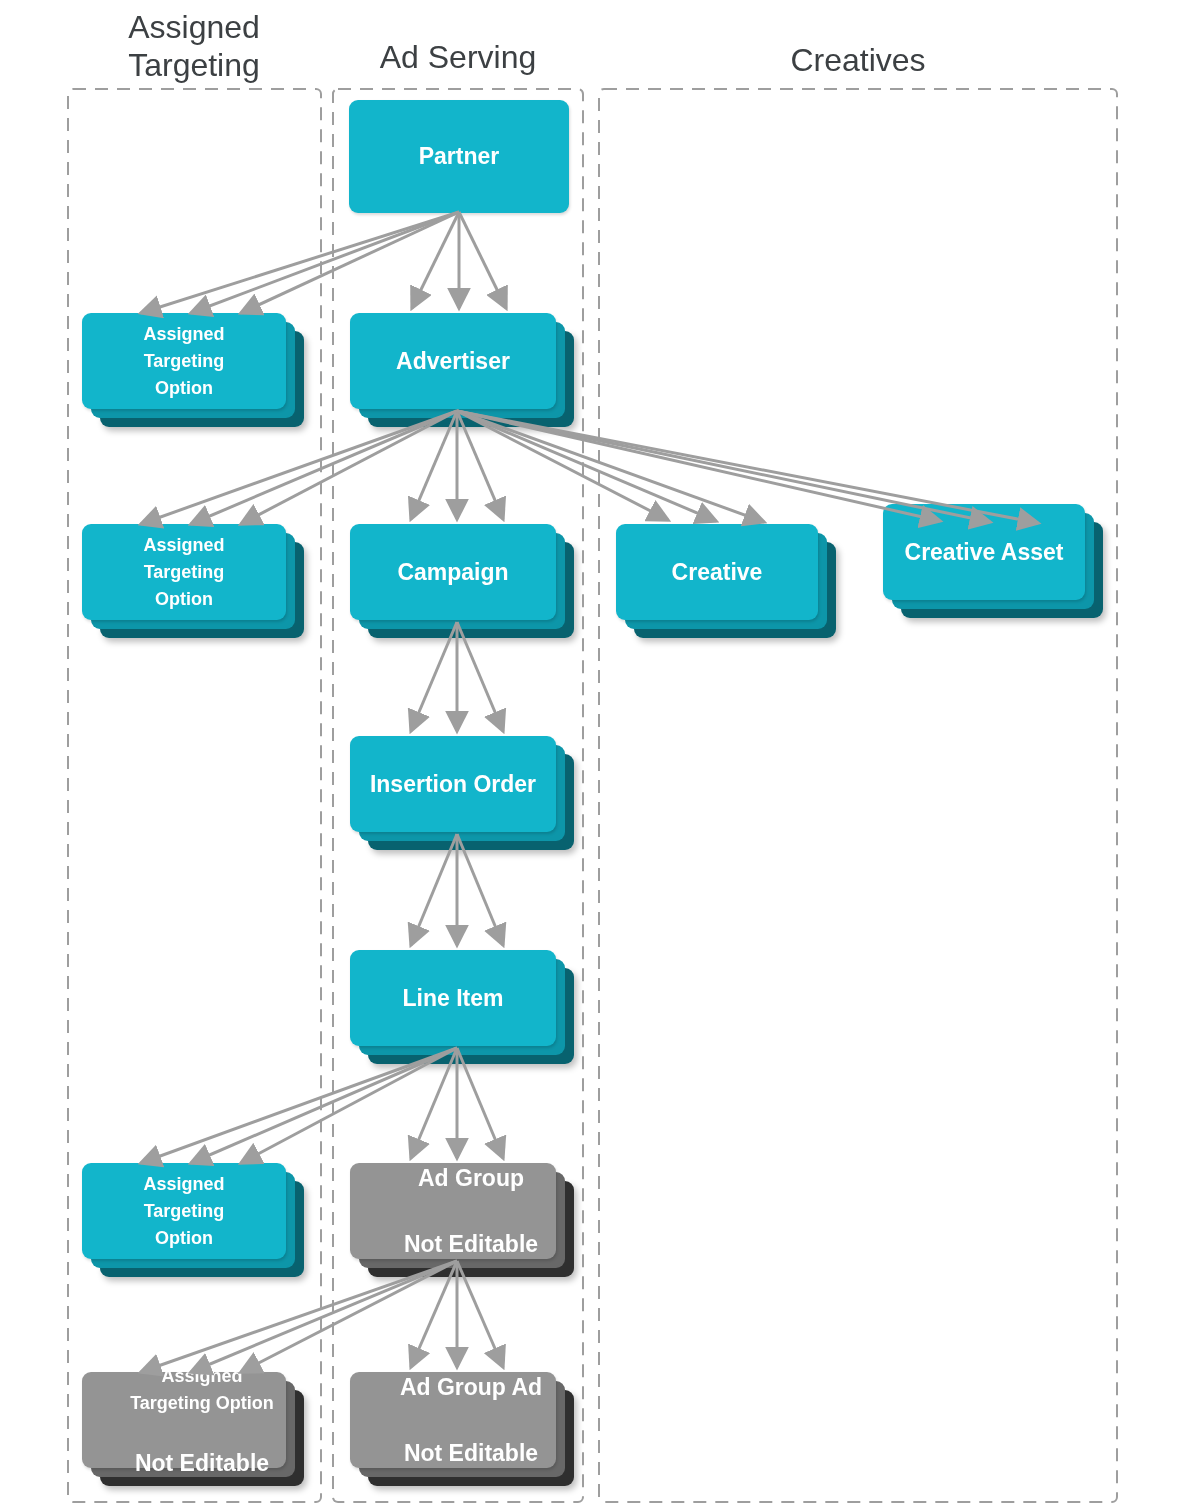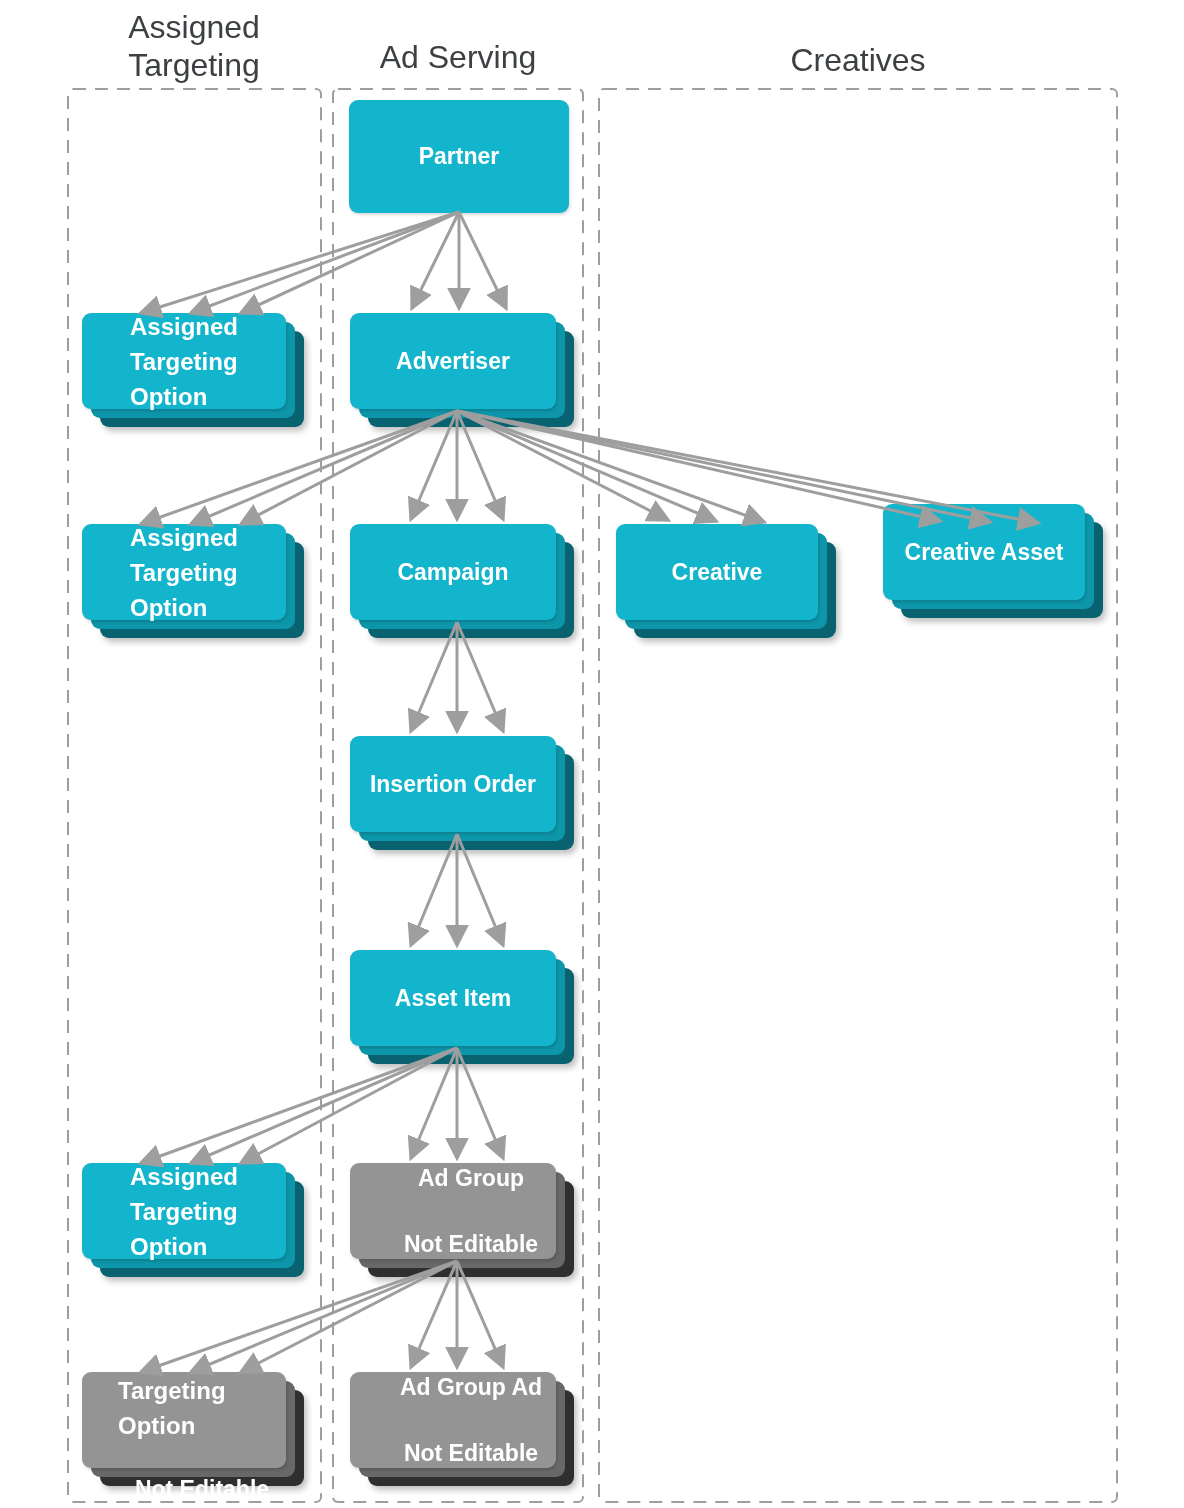--- a/index.html
+++ b/index.html
@@ -23,26 +23,26 @@
   .node .shadow{position:absolute;inset:0;border-radius:9px;}
   .node .shadow.back{transform:translate(18px,18px);background:var(--teal-back);box-shadow:3px 4px 6px rgba(0,0,0,.25);}
   .node .shadow.mid{transform:translate(9px,9px);background:var(--teal-mid);}
   .node.gray .shadow.back{background:var(--gray-back);}
   .node.gray .shadow.mid{background:var(--gray-mid);}
   .node .face{
     position:absolute;inset:0;border-radius:9px;
     background:var(--teal);
     display:flex;flex-direction:column;align-items:center;justify-content:center;
     gap:15px;
-    color:#ffffff;font-weight:bold;
+    color:#ffffff;font-weight:bold;text-align:center;
     box-shadow:1px 2px 3px rgba(0,0,0,.15);
   }
   .node.gray .face{background:var(--gray);padding-left:36px;}
   .node .title{font-size:23px;white-space:nowrap;}
-  .node.multiline .title{white-space:pre-line;font-size:24px;line-height:35px;}
+  .node.multiline .title{white-space:pre-line;font-size:18px;line-height:27px;}
   .node .sub{font-size:23px;margin-top:24px;}
   svg.overlay{position:absolute;left:0;top:0;z-index:5;pointer-events:none;}
 </style>
 </head>
 <body>
 
 <div id="canvas">
 
   <div class="col-header" style="left:64px;top:8px;width:260px;">Assigned Targeting</div>
   <div class="col-header" style="left:333px;top:38px;width:250px;">Ad Serving</div>
@@ -111,21 +111,21 @@
     <div class="shadow mid"></div>
     <div class="face">
         <div class="title">Insertion Order</div>
       </div>
   </div>
 
   <div class="node teal" style="left:350px;top:950px;width:206px;height:96px">
     <div class="shadow back"></div>
     <div class="shadow mid"></div>
     <div class="face">
-        <div class="title">Asset Item</div>
+        <div class="title">Line Item</div>
       </div>
   </div>
 
   <div class="node teal multiline" style="left:82px;top:1163px;width:204px;height:96px">
     <div class="shadow back"></div>
     <div class="shadow mid"></div>
     <div class="face">
         <div class="title">Assigned
 Targeting
 Option</div>

